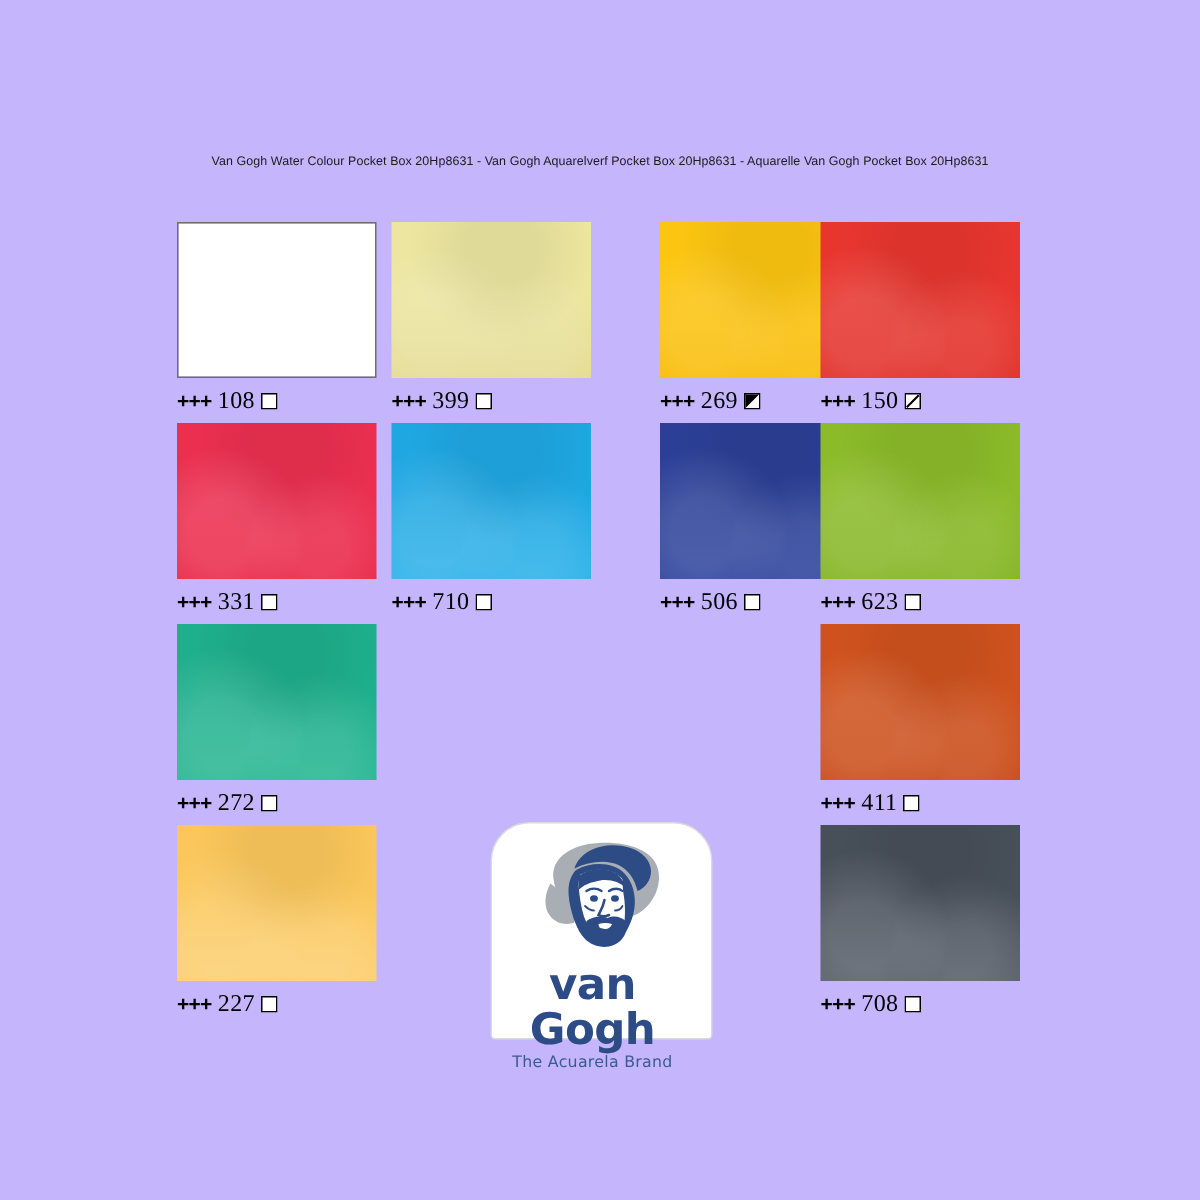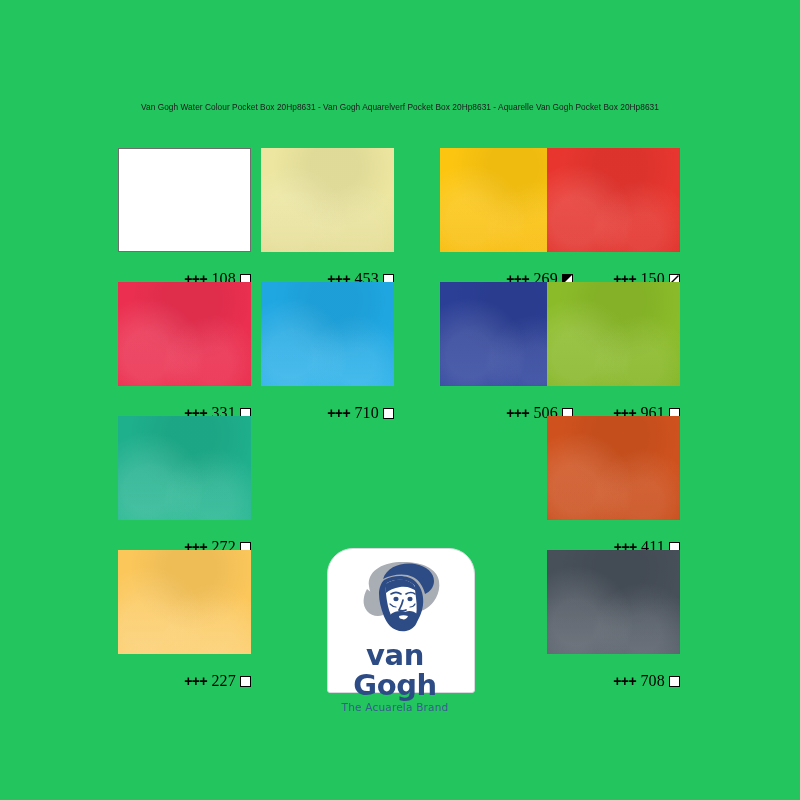--- a/index.html
+++ b/index.html
@@ -15,21 +15,21 @@
     position: relative;
     overflow: hidden;
   }
 
   #product-sheet {
     position: absolute;
     left: 0;
     top: 0;
     width: 800px;
     height: 800px;
-    background: #22c55e;
+    background: #c4b5fd;
   }
 
   
   .header-block {
     position: absolute;
     left: 0;
     top: 100px;
     width: 800px;
     text-align: center;
   }
@@ -79,22 +79,22 @@
   .swatch.empty-cell {
     background: transparent;
   }
   .swatch.outlined {
     border: 1px solid #6e6e6e;
     width: 131px;
     height: 102px;
   }
 
   .caption {
-    margin-top: 19px;
-    text-align: right;
+    margin-top: 7px;
+    text-align: left;
     font-family: "Liberation Serif", serif;
     font-size: 15.5px;
     line-height: 16px;
     color: #000000;
     white-space: nowrap;
   }
   .caption .plus {
     font-family: "Liberation Sans", sans-serif;
     font-size: 14px;
     letter-spacing: -0.5px;
@@ -170,21 +170,21 @@
             <div class="grain"></div>
           </div>
           <div class="caption"><span class="plus">+++</span><span class="code"> 108</span><span class="mark"><svg width="11" height="11" viewBox="0 0 11 11">
                 <rect x="0.5" y="0.5" width="10" height="10" fill="#fff" stroke="#000" stroke-width="1"></rect>
               </svg></span></div>
         </div>
         <div class="cell c1">
           <div class="swatch" style="background: linear-gradient(rgb(236, 230, 160) 0%, rgb(236, 230, 160) 45%, rgb(228, 220, 148) 100%);">
             <div class="grain" style="background: radial-gradient(circle at 22% 70%, rgba(255, 255, 255, 0.13) 0px, rgba(255, 255, 255, 0.13) 18%, rgba(255, 255, 255, 0) 45%), radial-gradient(circle at 72% 80%, rgba(255, 255, 255, 0.1) 0px, rgba(255, 255, 255, 0.1) 14%, rgba(255, 255, 255, 0) 40%), radial-gradient(circle at 55% 18%, rgba(0, 0, 0, 0.05) 0px, rgba(0, 0, 0, 0.05) 22%, rgba(0, 0, 0, 0) 55%);"></div>
           </div>
-          <div class="caption"><span class="plus">+++</span><span class="code"> 453</span><span class="mark"><svg width="11" height="11" viewBox="0 0 11 11">
+          <div class="caption"><span class="plus">+++</span><span class="code"> 399</span><span class="mark"><svg width="11" height="11" viewBox="0 0 11 11">
                 <rect x="0.5" y="0.5" width="10" height="10" fill="#fff" stroke="#000" stroke-width="1"></rect>
               </svg></span></div>
         </div>
         <div class="cell c2">
           <div class="swatch" style="background: linear-gradient(rgb(252, 197, 16) 0%, rgb(252, 197, 16) 45%, rgb(248, 188, 8) 100%);">
             <div class="grain" style="background: radial-gradient(circle at 22% 70%, rgba(255, 255, 255, 0.13) 0px, rgba(255, 255, 255, 0.13) 18%, rgba(255, 255, 255, 0) 45%), radial-gradient(circle at 72% 80%, rgba(255, 255, 255, 0.1) 0px, rgba(255, 255, 255, 0.1) 14%, rgba(255, 255, 255, 0) 40%), radial-gradient(circle at 55% 18%, rgba(0, 0, 0, 0.05) 0px, rgba(0, 0, 0, 0.05) 22%, rgba(0, 0, 0, 0) 55%);"></div>
           </div>
           <div class="caption"><span class="plus">+++</span><span class="code"> 269</span><span class="mark"><svg width="11" height="11" viewBox="0 0 11 11">
                 <rect x="0.5" y="0.5" width="10" height="10" fill="#fff" stroke="#000" stroke-width="1"></rect>
                 <path d="M1 1 L10 1 L1 10 Z" fill="#000"></path>
@@ -222,21 +222,21 @@
             <div class="grain" style="background: radial-gradient(circle at 22% 70%, rgba(255, 255, 255, 0.13) 0px, rgba(255, 255, 255, 0.13) 18%, rgba(255, 255, 255, 0) 45%), radial-gradient(circle at 72% 80%, rgba(255, 255, 255, 0.1) 0px, rgba(255, 255, 255, 0.1) 14%, rgba(255, 255, 255, 0) 40%), radial-gradient(circle at 55% 18%, rgba(0, 0, 0, 0.05) 0px, rgba(0, 0, 0, 0.05) 22%, rgba(0, 0, 0, 0) 55%);"></div>
           </div>
           <div class="caption"><span class="plus">+++</span><span class="code"> 506</span><span class="mark"><svg width="11" height="11" viewBox="0 0 11 11">
                 <rect x="0.5" y="0.5" width="10" height="10" fill="#fff" stroke="#000" stroke-width="1"></rect>
               </svg></span></div>
         </div>
         <div class="cell c3">
           <div class="swatch" style="background: linear-gradient(rgb(139, 187, 41) 0%, rgb(139, 187, 41) 45%, rgb(132, 181, 36) 100%);">
             <div class="grain" style="background: radial-gradient(circle at 22% 70%, rgba(255, 255, 255, 0.13) 0px, rgba(255, 255, 255, 0.13) 18%, rgba(255, 255, 255, 0) 45%), radial-gradient(circle at 72% 80%, rgba(255, 255, 255, 0.1) 0px, rgba(255, 255, 255, 0.1) 14%, rgba(255, 255, 255, 0) 40%), radial-gradient(circle at 55% 18%, rgba(0, 0, 0, 0.05) 0px, rgba(0, 0, 0, 0.05) 22%, rgba(0, 0, 0, 0) 55%);"></div>
           </div>
-          <div class="caption"><span class="plus">+++</span><span class="code"> 961</span><span class="mark"><svg width="11" height="11" viewBox="0 0 11 11">
+          <div class="caption"><span class="plus">+++</span><span class="code"> 623</span><span class="mark"><svg width="11" height="11" viewBox="0 0 11 11">
                 <rect x="0.5" y="0.5" width="10" height="10" fill="#fff" stroke="#000" stroke-width="1"></rect>
               </svg></span></div>
         </div>
       </div>
       <div class="row">
         <div class="cell c0">
           <div class="swatch" style="background: linear-gradient(rgb(30, 175, 140) 0%, rgb(30, 175, 140) 45%, rgb(43, 184, 148) 100%);">
             <div class="grain" style="background: radial-gradient(circle at 22% 70%, rgba(255, 255, 255, 0.13) 0px, rgba(255, 255, 255, 0.13) 18%, rgba(255, 255, 255, 0) 45%), radial-gradient(circle at 72% 80%, rgba(255, 255, 255, 0.1) 0px, rgba(255, 255, 255, 0.1) 14%, rgba(255, 255, 255, 0) 40%), radial-gradient(circle at 55% 18%, rgba(0, 0, 0, 0.05) 0px, rgba(0, 0, 0, 0.05) 22%, rgba(0, 0, 0, 0) 55%);"></div>
           </div>
           <div class="caption"><span class="plus">+++</span><span class="code"> 272</span><span class="mark"><svg width="11" height="11" viewBox="0 0 11 11">

